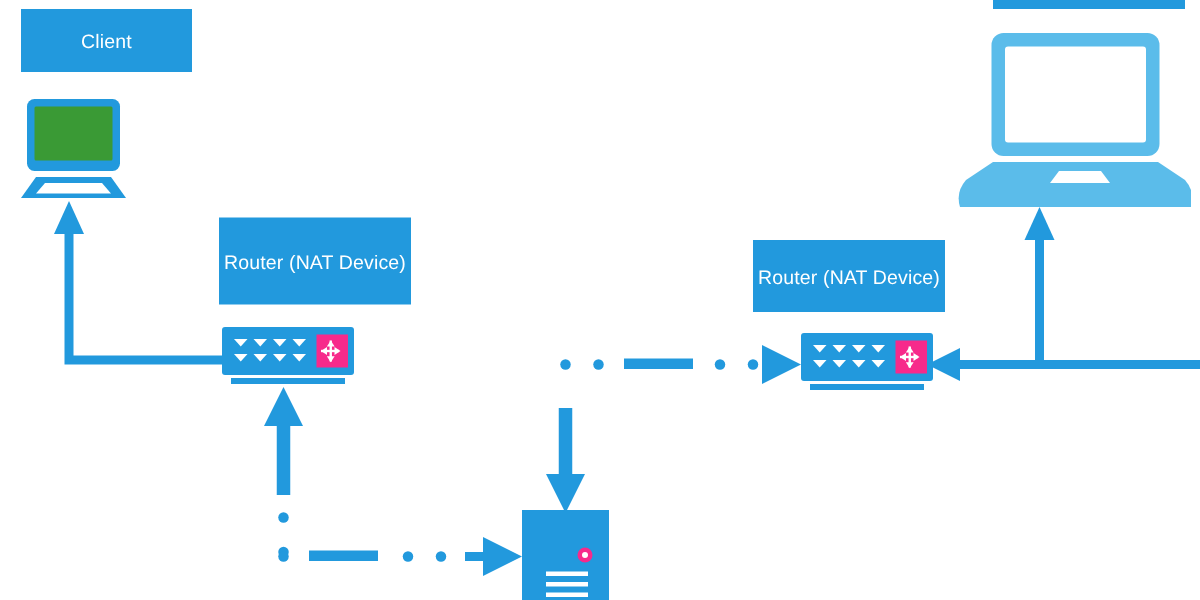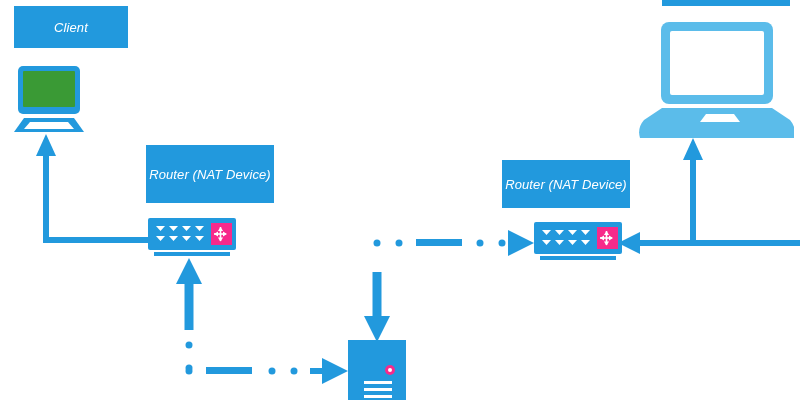--- a/index.html
+++ b/index.html
@@ -9,21 +9,20 @@
   }
   body {
     font-family: "Liberation Sans", sans-serif;
   }
   #canvas {
     position: relative;
     width: 800px;
     height: 400px;
     background: #ffffff;
     overflow: hidden;
-    font-style: italic;
   }
   .label-box {
     position: absolute;
     background: #2299dd;
     color: #ffffff;
     display: flex;
     align-items: center;
     justify-content: center;
     font-size: 13px;
     font-family: "Liberation Sans", sans-serif;

